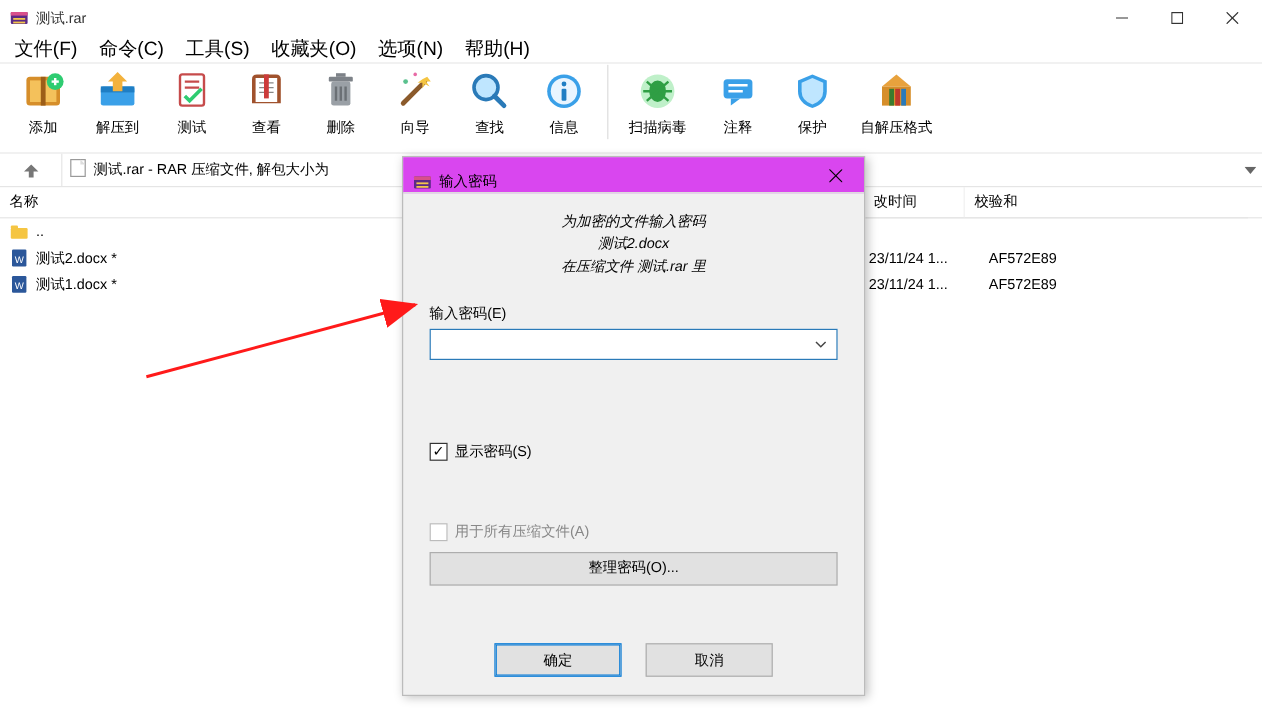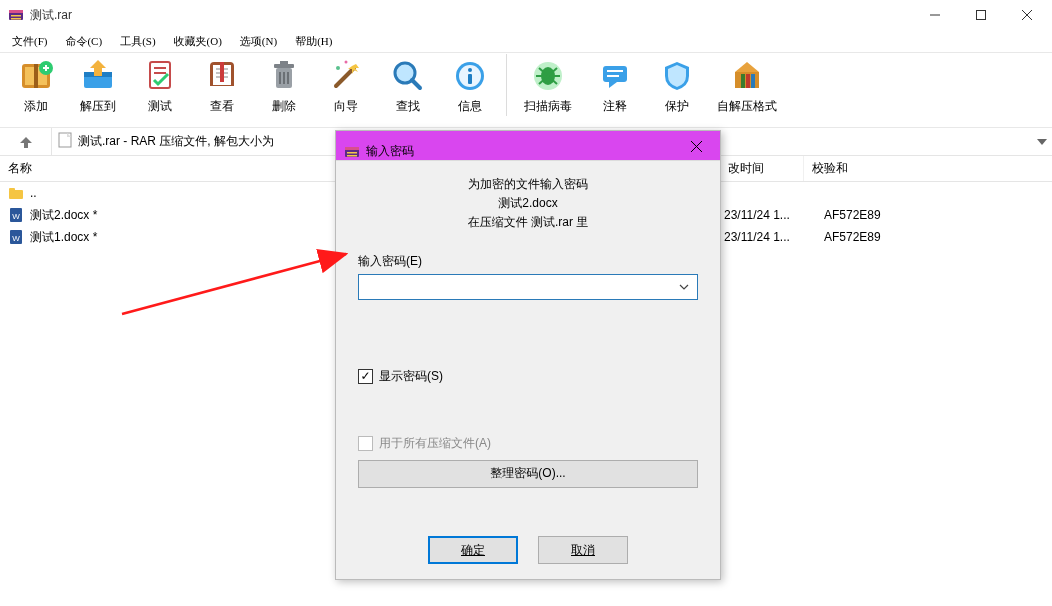--- a/index.html
+++ b/index.html
@@ -37,23 +37,22 @@
   .menubar {
     height: 22px;
     display: flex;
     align-items: center;
     padding: 0 4px;
     gap: 2px;
     background: #fff;
   }
   .menubar-item {
     padding: 2px 8px;
-    font-size: 11px;
+    font-size: 16px;
     color: #000;
-    font-family: Liberation Serif, serif;
   }
   
   .toolbar {
     height: 76px;
     display: flex;
     align-items: center;
     border-top: 1px solid #e8e8e8;
     border-bottom: 1px solid #e8e8e8;
     padding: 2px 6px 12px 6px;
     gap: 2px;
@@ -170,20 +169,21 @@
     flex: 1;
     padding: 14px 22px 8px 22px;
     display: flex;
     flex-direction: column;
   }
   .dlg-heading {
     text-align: center;
     line-height: 1.6;
     font-size: 12px;
     margin-bottom: 20px;
+    font-style: italic;
   }
   .dlg-label { font-size: 12px; margin-bottom: 4px; }
   .dlg-combo {
     height: 26px;
     border: 1px solid #2a7ab8;
     background: #fff;
     display: flex;
     align-items: center;
     padding: 0 4px;
   }
@@ -223,26 +223,25 @@
   }
   .dlg-buttons {
     height: 48px;
     display: flex;
     align-items: center;
     justify-content: center;
     gap: 20px;
     padding: 0 14px 10px 14px;
   }
   .dlg-btn {
-    width: 90px; height: 28px;
+    width: 106px; height: 28px;
     border: 1px solid #adadad;
     background: #e1e1e1;
     display: flex; align-items: center; justify-content: center;
     font-size: 12px;
-    text-decoration: underline;
   }
   .dlg-btn.primary {
     border: 1px solid #0078d7;
     box-shadow: inset 0 0 0 1px #0078d7;
   }
 
   
   .arrow-annot {
     position: absolute;
     left: 118px;

